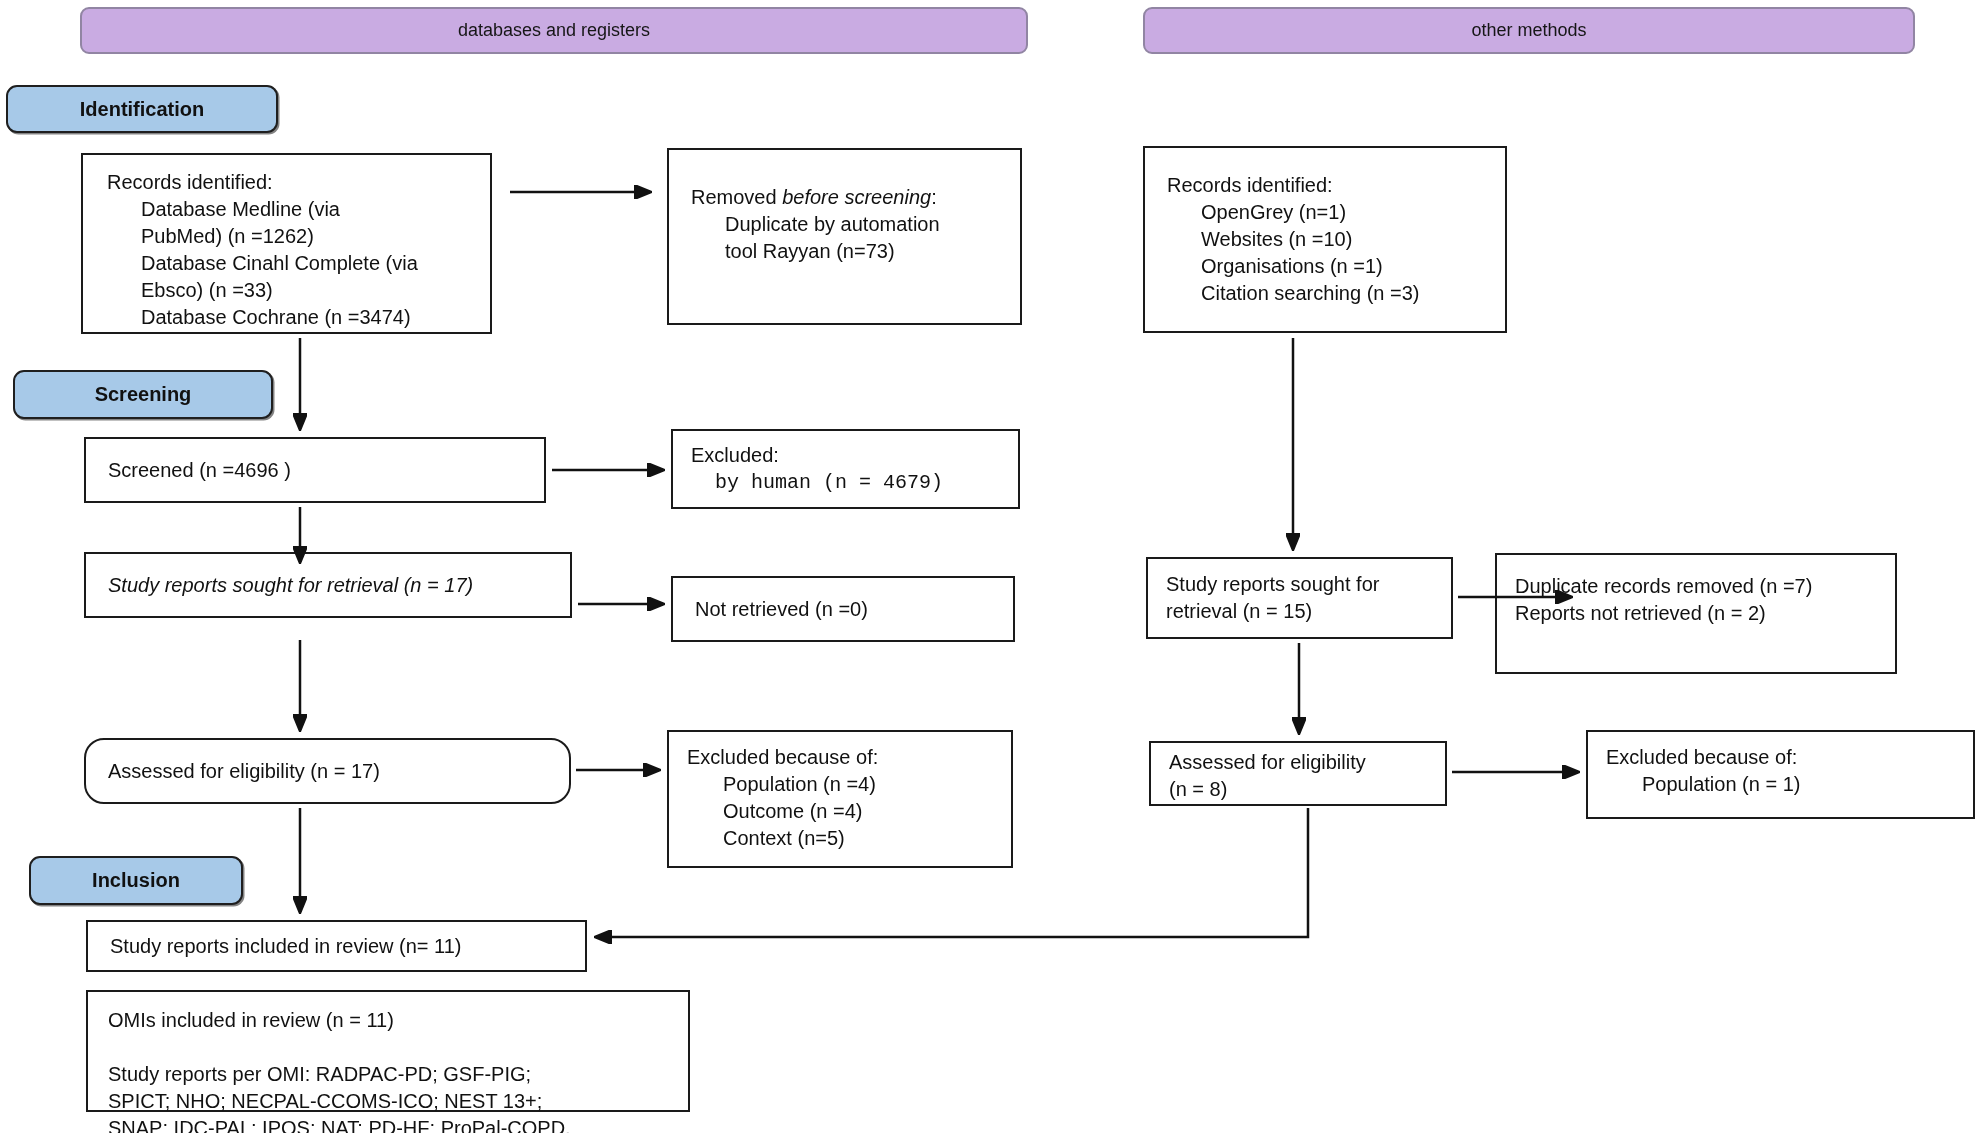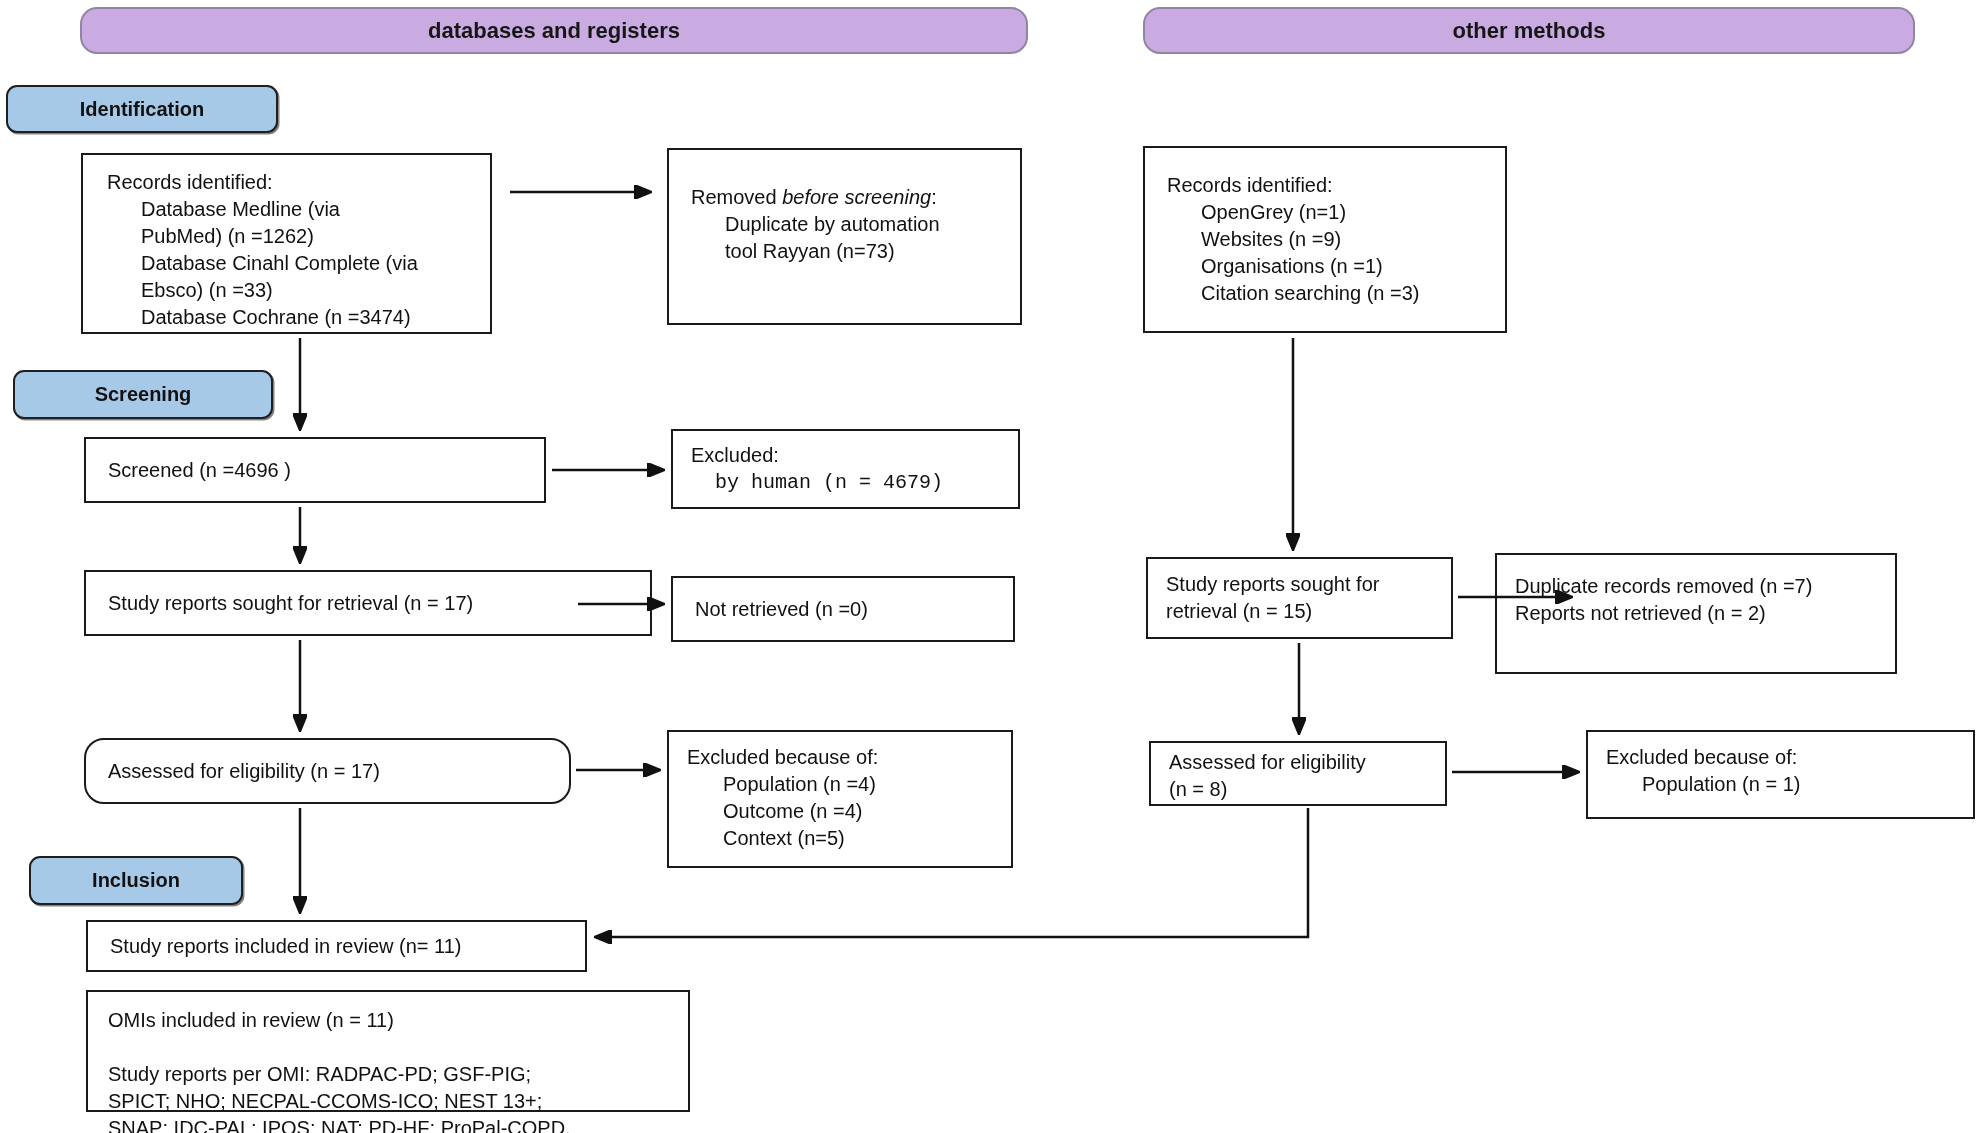--- a/index.html
+++ b/index.html
@@ -3,23 +3,23 @@
 <meta charset="utf-8">
 <style>
   html,body { margin:0; padding:0; background:#ffffff; }
   body { font-family:"Liberation Sans","DejaVu Sans",sans-serif; color:#111; }
   .canvas { position:relative; width:1985px; height:1133px; background:#fff; overflow:hidden; }
 
   .phead {
     position:absolute; box-sizing:border-box;
     background:var(--header-fill,#c9abe2);
     border:2px solid var(--header-border,#9185a3);
-    border-radius:17px;
+    border-radius:9px;
     display:flex; align-items:center; justify-content:center;
-    font-weight:bold; font-size:22px; color:#161616;
+    font-weight:normal; font-size:18px; color:#161616;
   }
   .stage {
     position:absolute; box-sizing:border-box;
     background:var(--stage-fill,#a7c9e8);
     border:2.5px solid #1f1f1f;
     border-radius:11px;
     display:flex; align-items:center; justify-content:center;
     font-weight:bold; font-size:20px; color:#111;
     box-shadow:1.5px 1.5px 0 rgba(30,30,30,0.55);
   }
@@ -62,35 +62,35 @@
 
   <div class="wbox" style="left:667px; top:148px; width:355px; height:177px; padding:34px 6px 0 22px;">
     <div class="line"><span>Removed </span><i>before screening</i><span>:</span></div>
     <div class="line ind">Duplicate by automation</div>
     <div class="line ind">tool Rayyan (n=73)</div>
   </div>
 
   <div class="wbox" style="left:1143px; top:146px; width:364px; height:187px; padding:24px 6px 0 22px;">
     <div class="line">Records identified:</div>
     <div class="line ind">OpenGrey (n=1)</div>
-    <div class="line ind">Websites (n =9)</div>
+    <div class="line ind">Websites (n =10)</div>
     <div class="line ind">Organisations (n =1)</div>
     <div class="line ind">Citation searching (n =3)</div>
   </div>
 
   <div class="wbox center-y" style="left:84px; top:437px; width:462px; height:66px;">
     <span class="line">Screened (n =4696 )</span>
   </div>
 
   <div class="wbox" style="left:671px; top:429px; width:349px; height:80px; padding:11px 6px 0 18px;">
     <div class="line">Excluded:</div>
     <div class="line ind-sm">by human (n = 4679)</div>
   </div>
 
-  <div class="wbox center-y" style="left:84px; top:570px; width:568px; height:66px;">
+  <div class="wbox center-y" style="left:84px; top:552px; width:488px; height:66px;font-style:italic;">
     <span class="line">Study reports sought for retrieval (n = 17)</span>
   </div>
 
   <div class="wbox center-y" style="left:671px; top:576px; width:344px; height:66px;">
     <span class="line">Not retrieved (n =0)</span>
   </div>
 
   <div class="wbox" style="left:1146px; top:557px; width:307px; height:82px; padding:12px 6px 0 18px;">
     <div class="line">Study reports sought for</div>
     <div class="line">retrieval (n = 15)</div>

